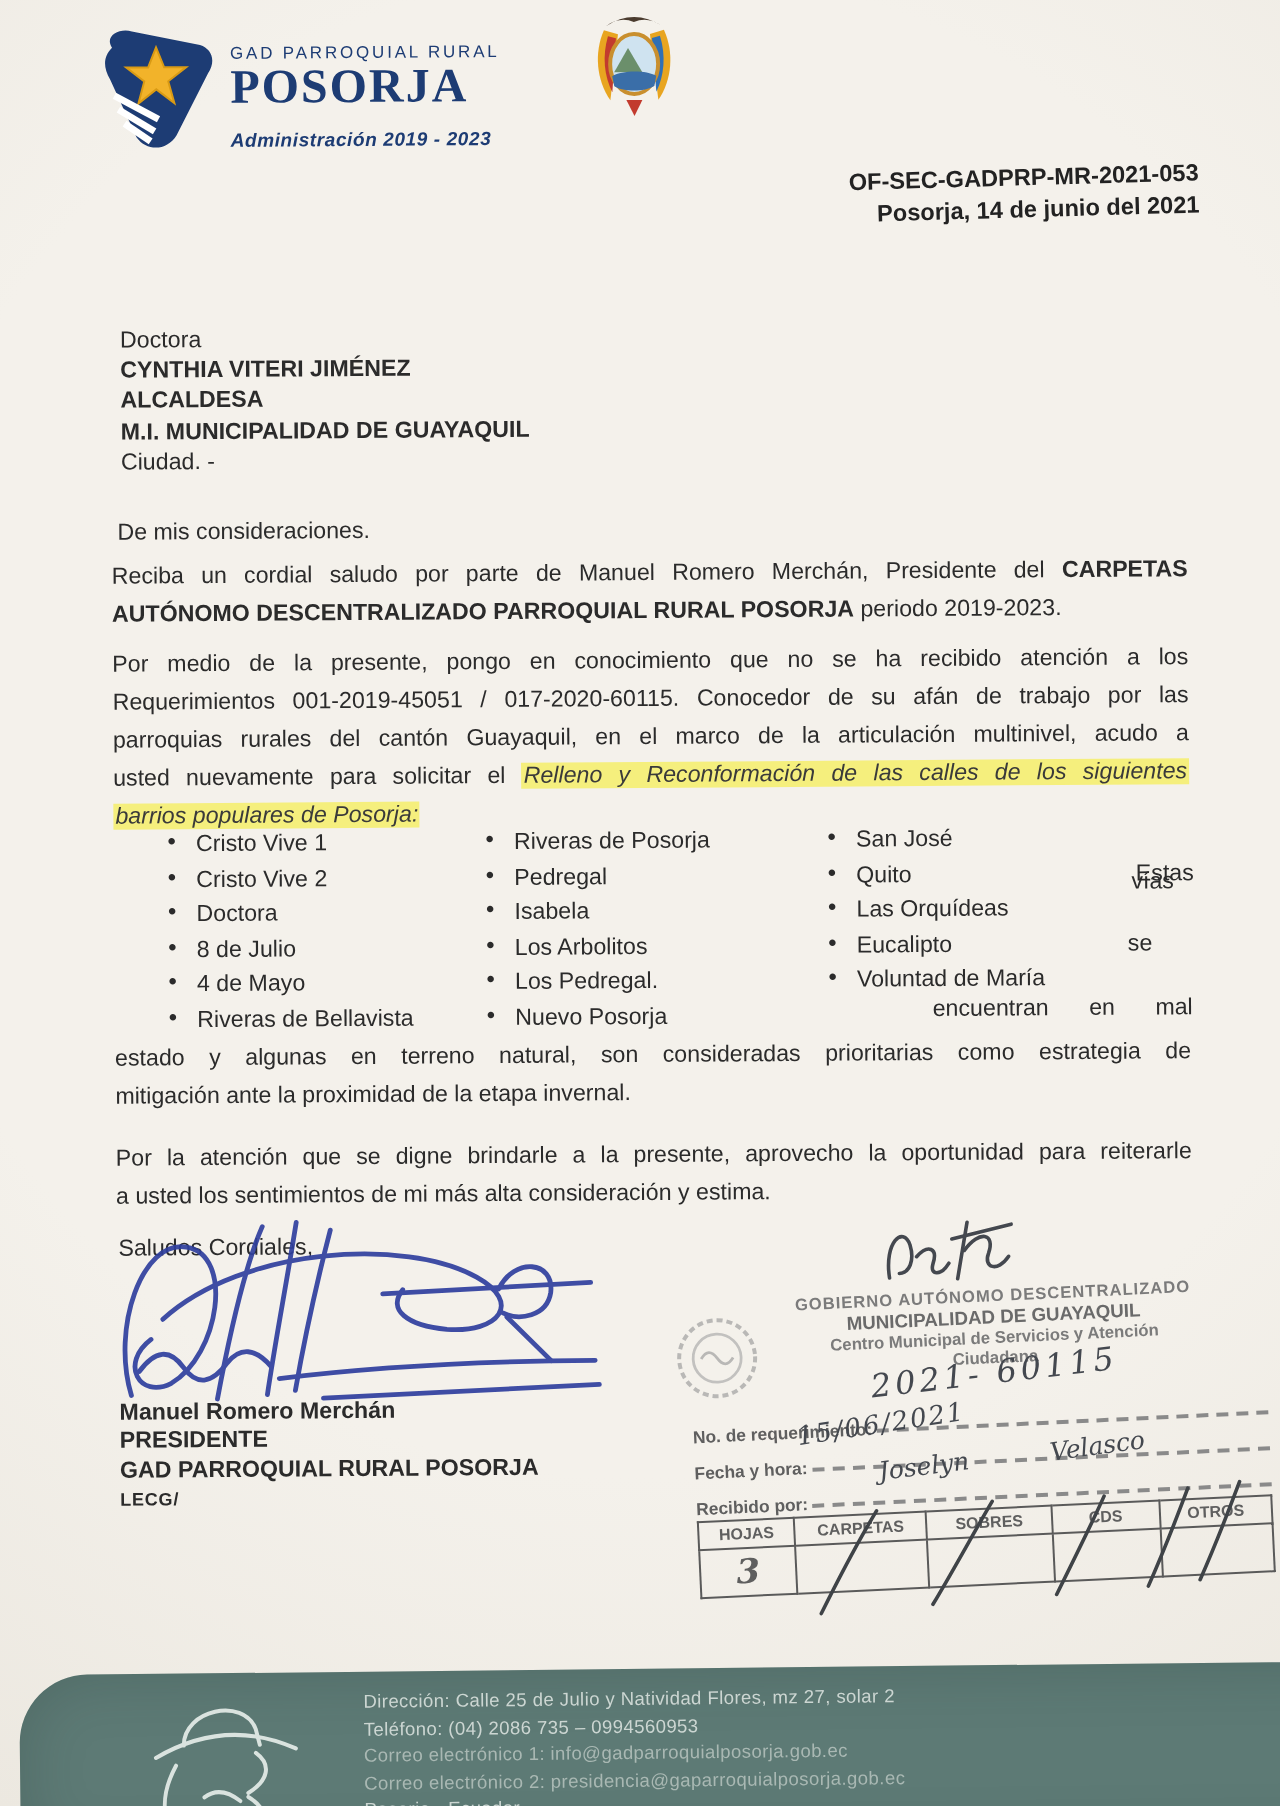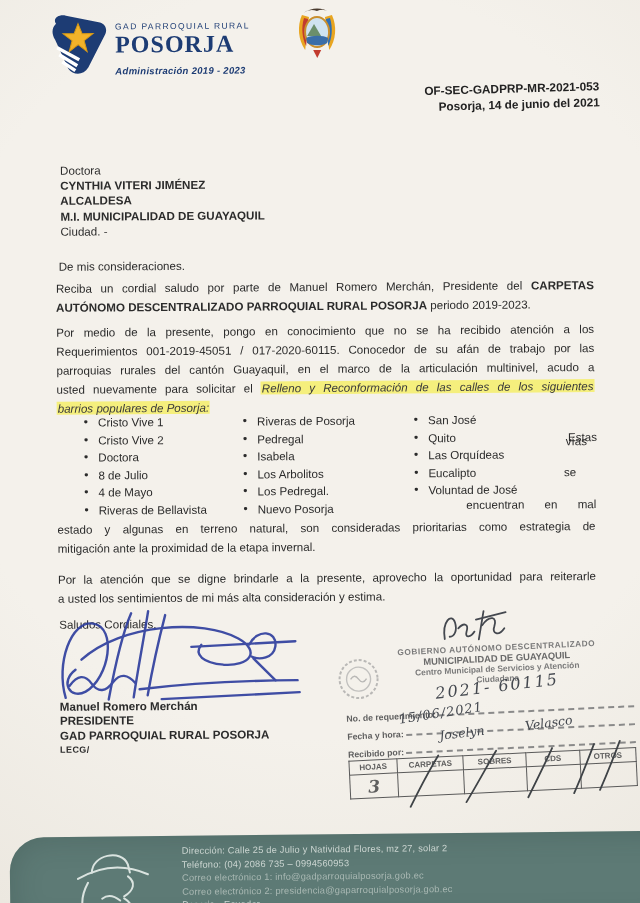--- a/index.html
+++ b/index.html
@@ -139,21 +139,21 @@
       <li>Isabela</li>
       <li>Los Arbolitos</li>
       <li>Los Pedregal.</li>
       <li>Nuevo Posorja</li>
     </ul>
     <ul class="blist c3">
       <li>San José</li>
       <li>Quito</li>
       <li>Las Orquídeas</li>
       <li>Eucalipto</li>
-      <li>Voluntad de José</li>
+      <li>Voluntad de María</li>
     </ul>
 
     <span class="wrapword" style="top:430px;right:43px;">Estas</span>
     <span class="wrapword" style="top:434px;right:53px;">vías</span>
     <span class="wrapword" style="top:465px;right:64px;">se</span>
     <div class="encline">encuentran en mal</div>
 
     <div class="para" style="top:518px;">
       <div class="pline just">estado y algunas en terreno natural, son consideradas prioritarias como estrategia de</div>
       <div class="pline">mitigación ante la proximidad de la etapa invernal.</div>

